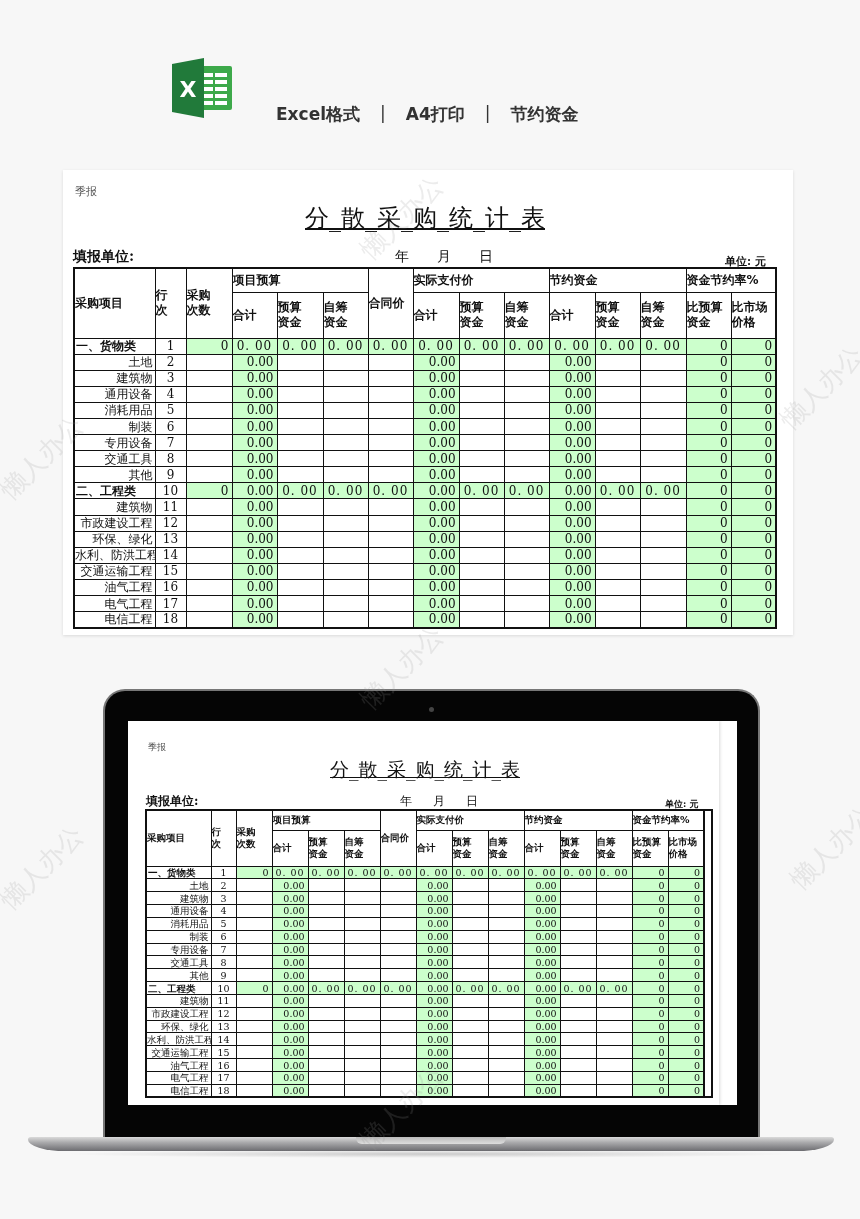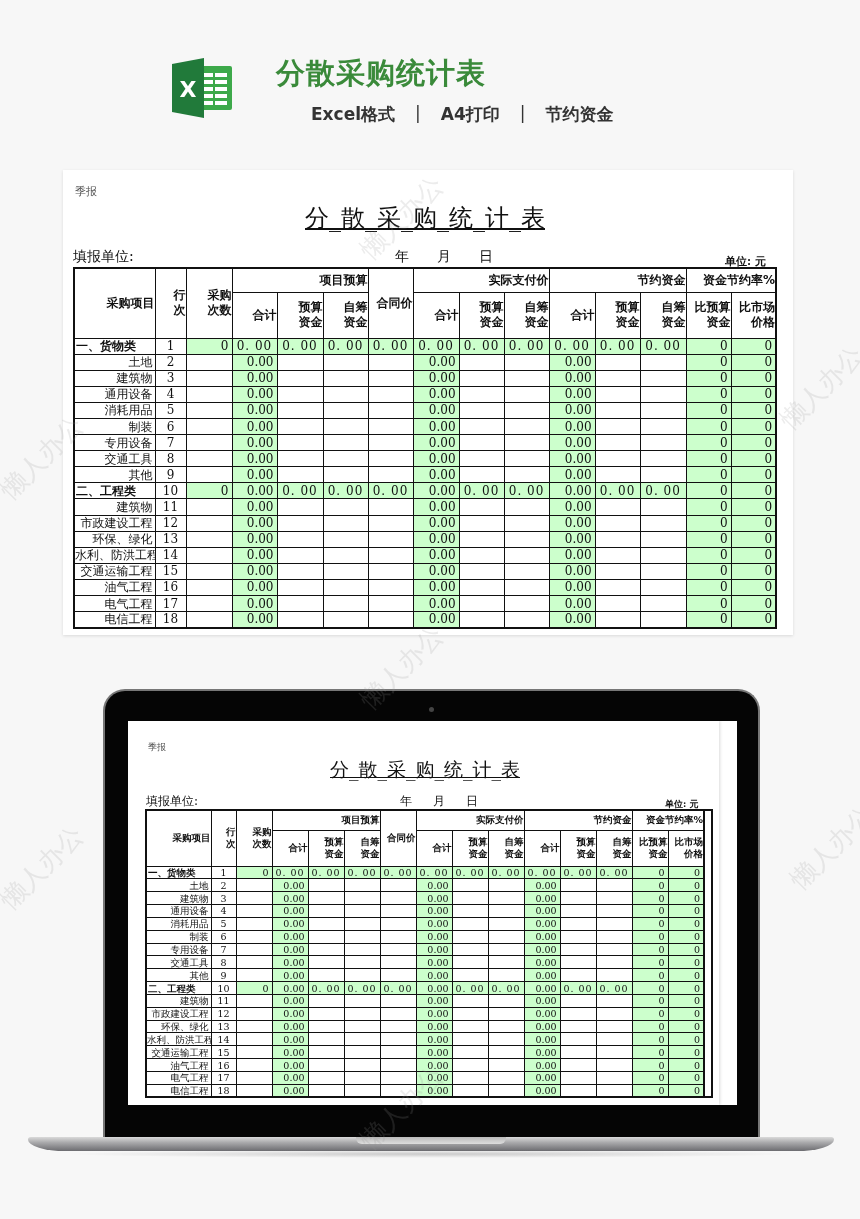--- a/index.html
+++ b/index.html
@@ -3,37 +3,37 @@
 <meta charset="utf-8">
 <style>
   * { box-sizing: border-box; margin: 0; padding: 0; }
   html, body { width: 860px; height: 1219px; background: #f7f7f7; overflow: hidden; }
   body { position: relative; font-family: "DejaVu Sans", "Liberation Sans", sans-serif; }
 
   
   .banner { position: absolute; left: 0; top: 0; width: 860px; height: 150px; }
   .xls-logo { position: absolute; left: 170px; top: 58px; width: 64px; height: 60px; }
   .banner-title { position: absolute; left: 276px; top: 54px; font-size: 29px; font-weight: bold; color: #3a8a3a; letter-spacing: 1px; }
-  .banner-sub { position: absolute; left: 276px; top: 103px; font-size: 17px; font-weight: bold; color: #333; display: flex; gap: 0; white-space: nowrap; margin-left: 35px; }
+  .banner-sub { position: absolute; left: 276px; top: 103px; font-size: 17px; font-weight: bold; color: #333; display: flex; gap: 0; white-space: nowrap; }
   .banner-sub .sep { margin: 0 20px; font-weight: normal; }
 
   
   .sheet { position: absolute; background: #fff; font-family: "DejaVu Serif", "Liberation Serif", serif; color: #111; }
   .sheet-top { left: 63px; top: 170px; width: 730px; height: 465px; box-shadow: 0 1px 3px rgba(0,0,0,0.12); }
 
   .period { position: absolute; font-size: 11px; color: #555; }
   .sheet-title { position: absolute; text-decoration: underline; letter-spacing: 0; white-space: nowrap; }
-  .fill-unit { position: absolute; font-weight: normal; white-space: nowrap; }
+  .fill-unit { position: absolute; font-weight: bold; white-space: nowrap; }
   .date-row { position: absolute; white-space: nowrap; }
   .date-row span { display: inline-block; }
   .unit-label { position: absolute; font-weight: bold; white-space: nowrap; }
 
   table.grid { position: absolute; border-collapse: collapse; table-layout: fixed; }
   table.grid td, table.grid th { border: 1px solid #111; overflow: hidden; white-space: nowrap; font-weight: normal; }
-  table.grid th { font-family: "DejaVu Sans", "Liberation Sans", sans-serif; font-weight: bold; text-align: right; line-height: 1.25; }
+  table.grid th { font-family: "DejaVu Sans", "Liberation Sans", sans-serif; font-weight: bold; text-align: left; line-height: 1.25; }
   table.grid td { text-align: right; padding-right: 3px; }
   table.grid td.name { text-align: right; padding-right: 2px; }
   table.grid td.name.cat { text-align: left; padding-left: 1px; font-weight: bold; font-family: "DejaVu Sans", "Liberation Sans", sans-serif; }
   table.grid td.idx { text-align: center; padding: 0; }
   table.grid td.g { background: #ccffcc; }
   table.grid td.dot { text-align: center; padding: 0; letter-spacing: 1px; }
   table.grid { border: 2px solid #111; }
 
   
   .t-top { left: 10px; top: 97px; width: 703px; }
@@ -74,21 +74,20 @@
       <rect x="34" y="29" width="9" height="4"></rect>
         <rect x="45" y="29" width="12" height="4"></rect>
       <rect x="34" y="36" width="9" height="4"></rect>
         <rect x="45" y="36" width="12" height="4"></rect>
       <rect x="34" y="43" width="9" height="4"></rect>
         <rect x="45" y="43" width="12" height="4"></rect>
     </g>
     <path d="M2 6 L34 0 L34 60 L2 54 Z" fill="#217a3a"></path>
     <text x="18" y="39" font-family="DejaVu Sans, sans-serif" font-weight="bold" font-size="22" fill="#fff" text-anchor="middle">X</text>
   </svg>
-  <div class="banner-title">分散采购统计表</div>
   <div class="banner-sub">
     <span>Excel格式</span>
     <span class="sep">|</span>
     <span>A4打印</span>
     <span class="sep">|</span>
     <span>节约资金</span>
   </div>
 </div>
 
 <div class="sheet sheet-top">

